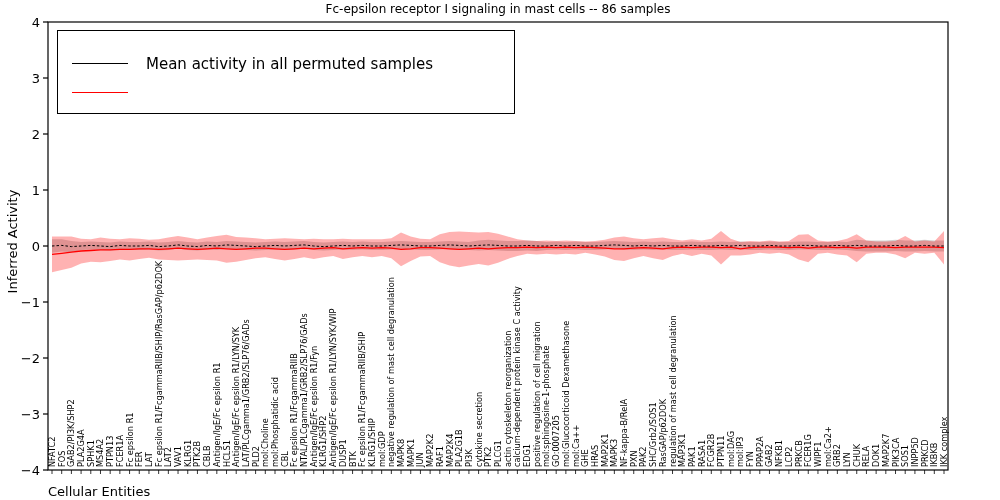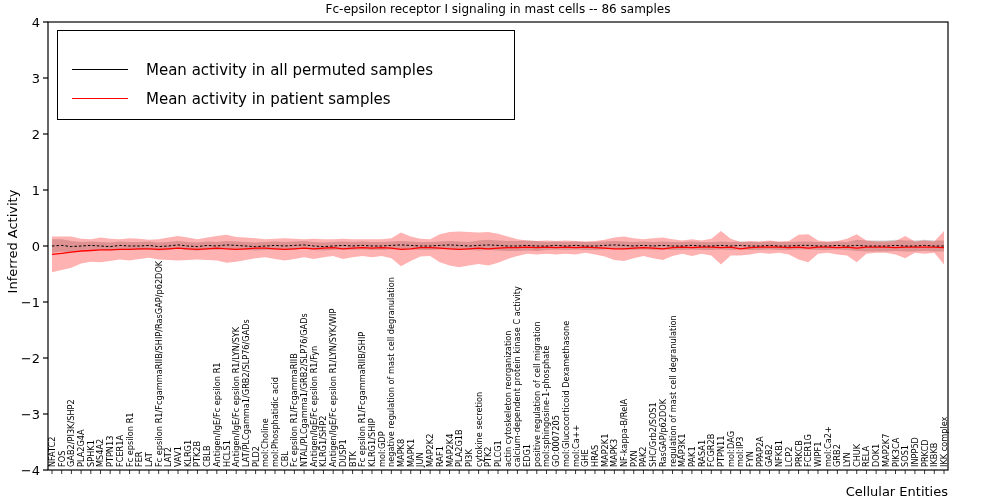--- a/index.html
+++ b/index.html
@@ -1,26 +1,26 @@
 <!DOCTYPE html>
 <html><head>
 <meta charset="utf-8">
 <style>
   html,body{margin:0;padding:0;background:#fff;}
   #fig{position:relative;width:1000px;height:500px;background:#fff;
        font-family:"DejaVu Sans","Liberation Sans",sans-serif;overflow:hidden;}
   #chart-svg{position:absolute;left:0;top:0;}
   .title{position:absolute;left:48px;top:2px;width:900px;text-align:center;
          font-size:12px;color:#000;}
-  .xlabel{position:absolute;left:48px;bottom:1px;width:900px;text-align:right;
+  .xlabel{position:absolute;left:48px;bottom:1px;width:900px;text-align:left;
           font-size:13px;color:#000;}
   .ylabel{position:absolute;left:-58px;top:234px;width:140px;text-align:center;
           font-size:13px;color:#000;transform:rotate(-90deg);}
   .legend{position:absolute;left:57px;top:30px;width:458px;background:#fff;
-          border:1.5px solid #000;padding:24px 0 6px 14px;box-sizing:border-box;}
+          border:1.5px solid #000;padding:18px 0 6px 14px;box-sizing:border-box;}
   .legend-row{display:flex;align-items:center;height:29px;}
   .legend-line{width:56px;height:0;border-top:1.6px solid #000;margin-right:18px;flex:0 0 auto;}
   .legend-label{font-size:15px;color:#000;white-space:nowrap;}
 </style>
 </head>
 <body>
 
 <div id="fig">
   <svg id="chart-svg" width="1000" height="500" viewBox="0 0 1000 500">
       <text x="55" y="467" font-size="8.2" fill="#000" font-family="&quot;DejaVu Sans&quot;,&quot;Liberation Sans&quot;,sans-serif" transform="rotate(-90 55 467)">NFATC2</text>
@@ -240,16 +240,15 @@
 
   <div class="xlabel">Cellular Entities</div>
 
   <div class="legend">
     <div class="legend-row">
       <span class="legend-line" style="border-top-color: rgb(0, 0, 0);"></span>
       <span class="legend-label">Mean activity in all permuted samples</span>
     </div>
     <div class="legend-row">
       <span class="legend-line" style="border-top-color: rgb(255, 0, 0);"></span>
-      <span class="legend-label">Mean activity in patient samples</span>
     </div>
   </div>
 </div>
 
 </body></html>

